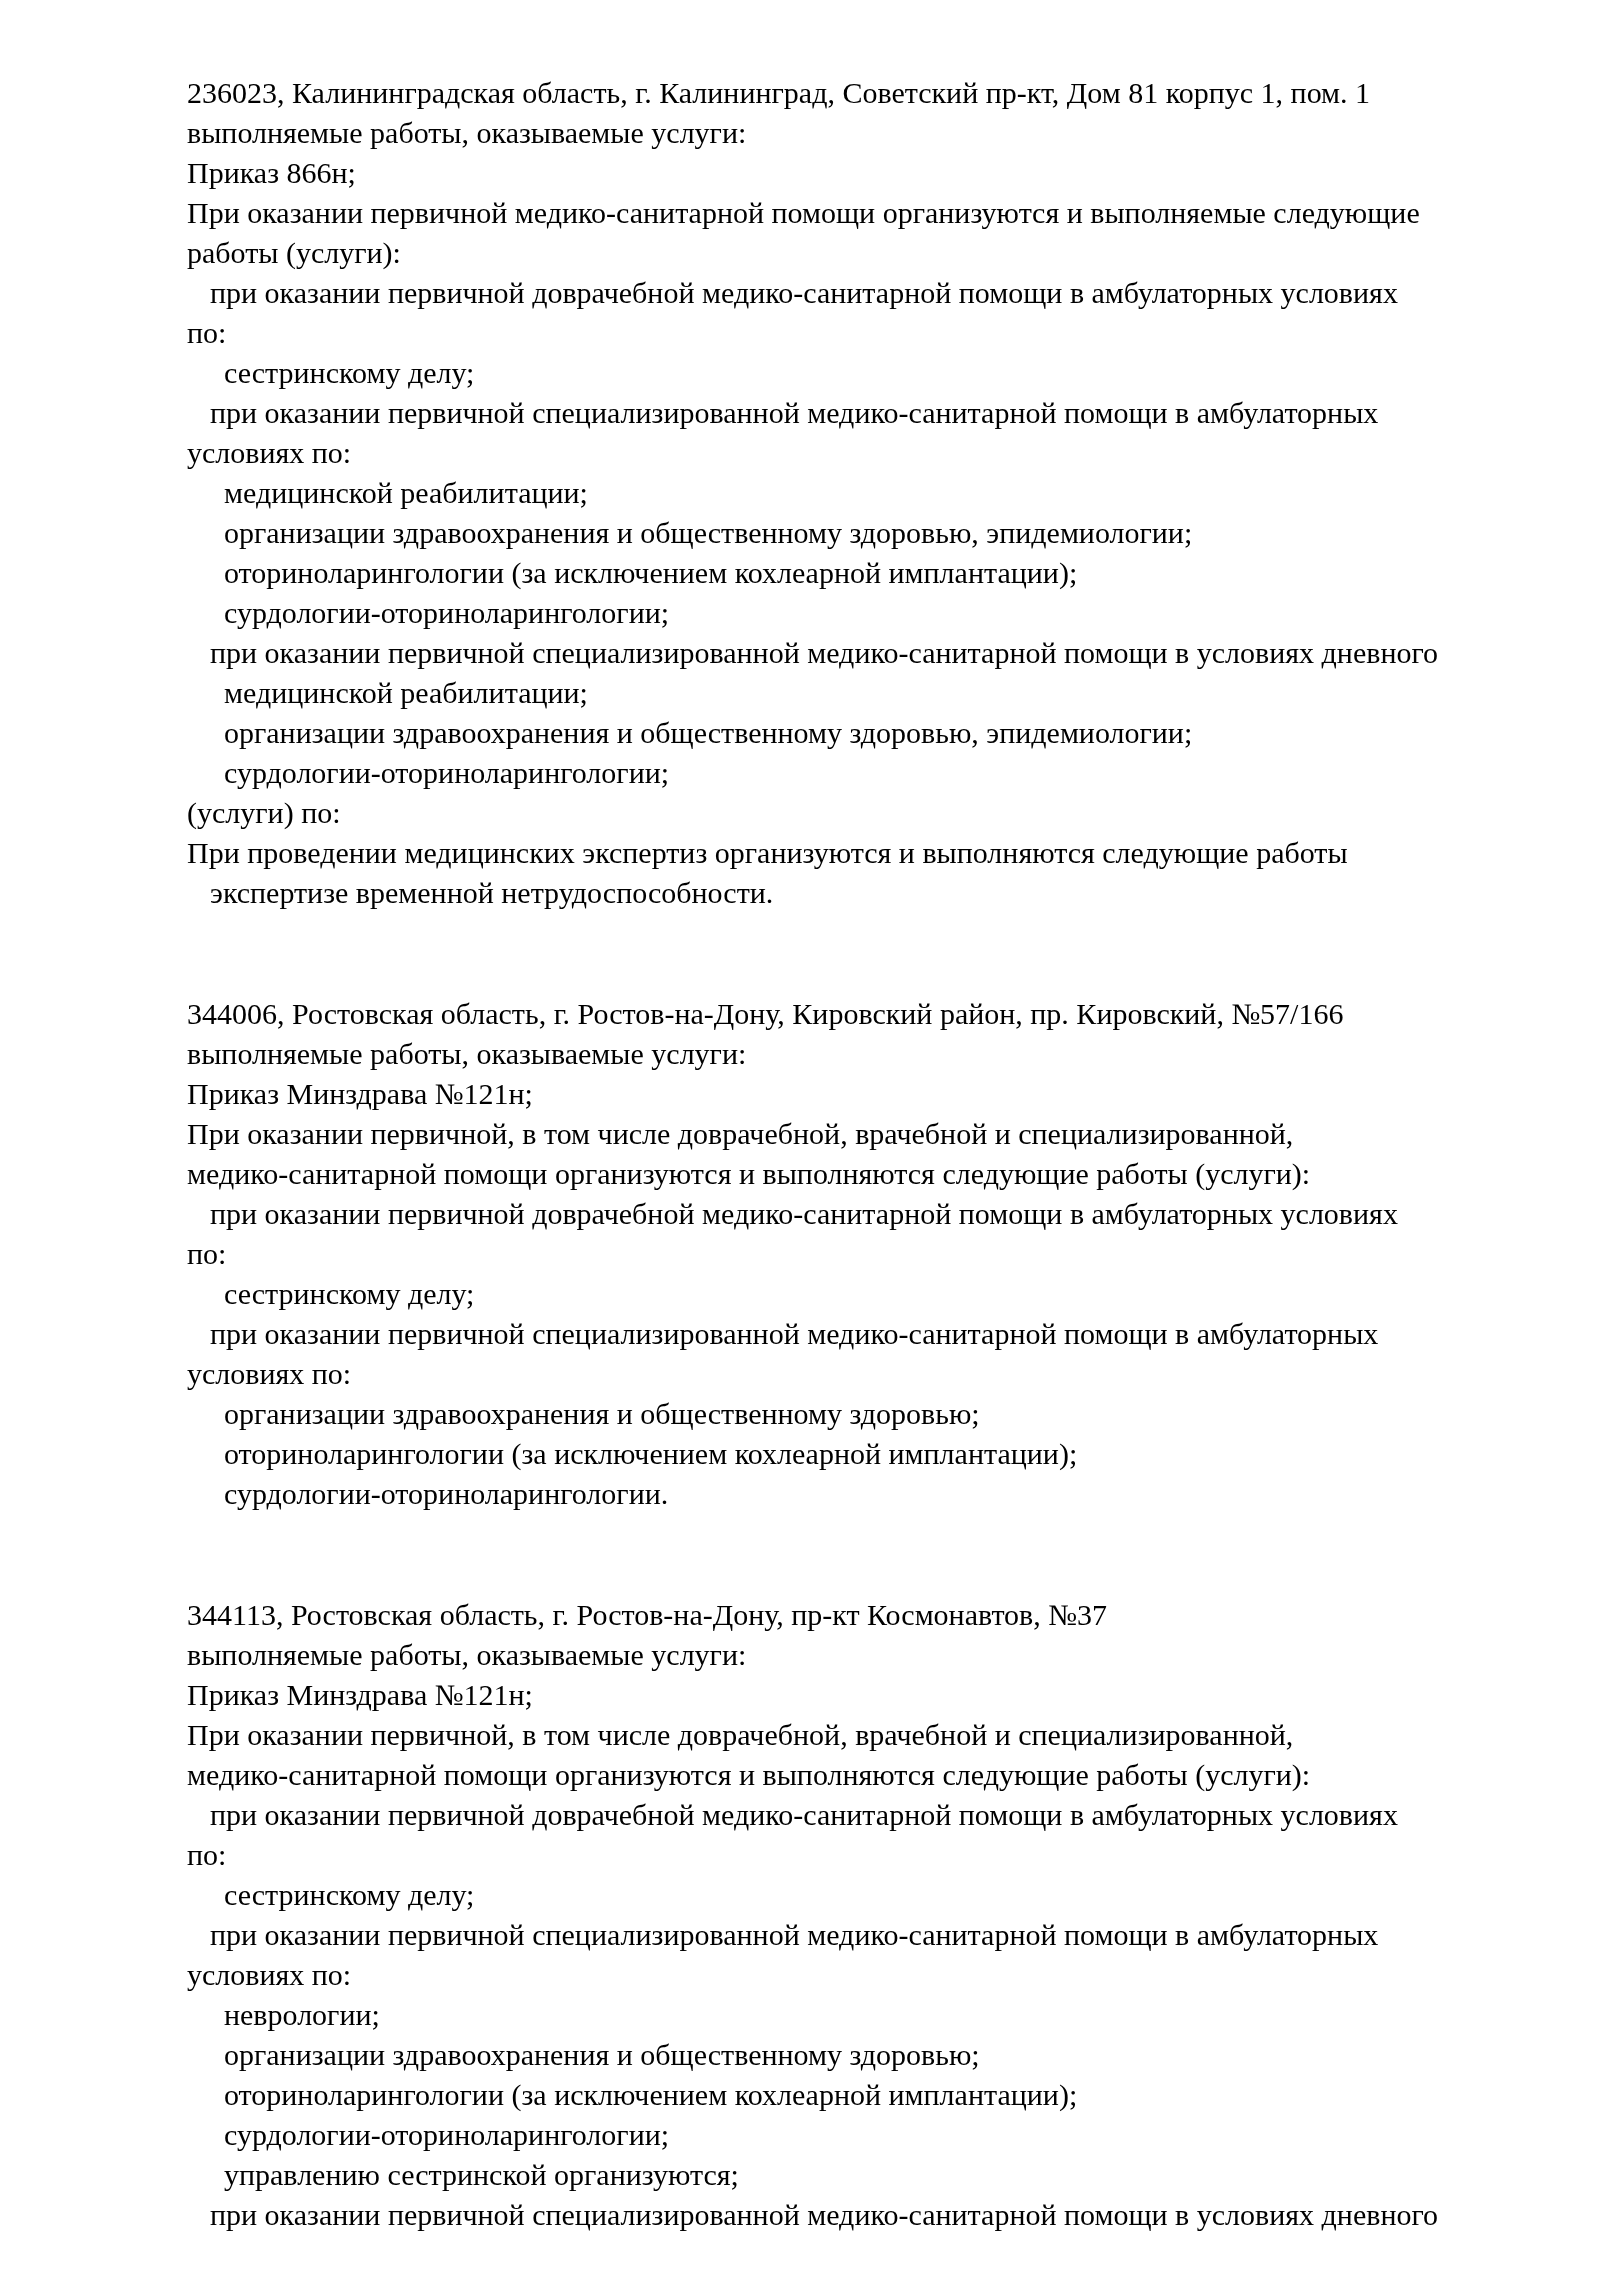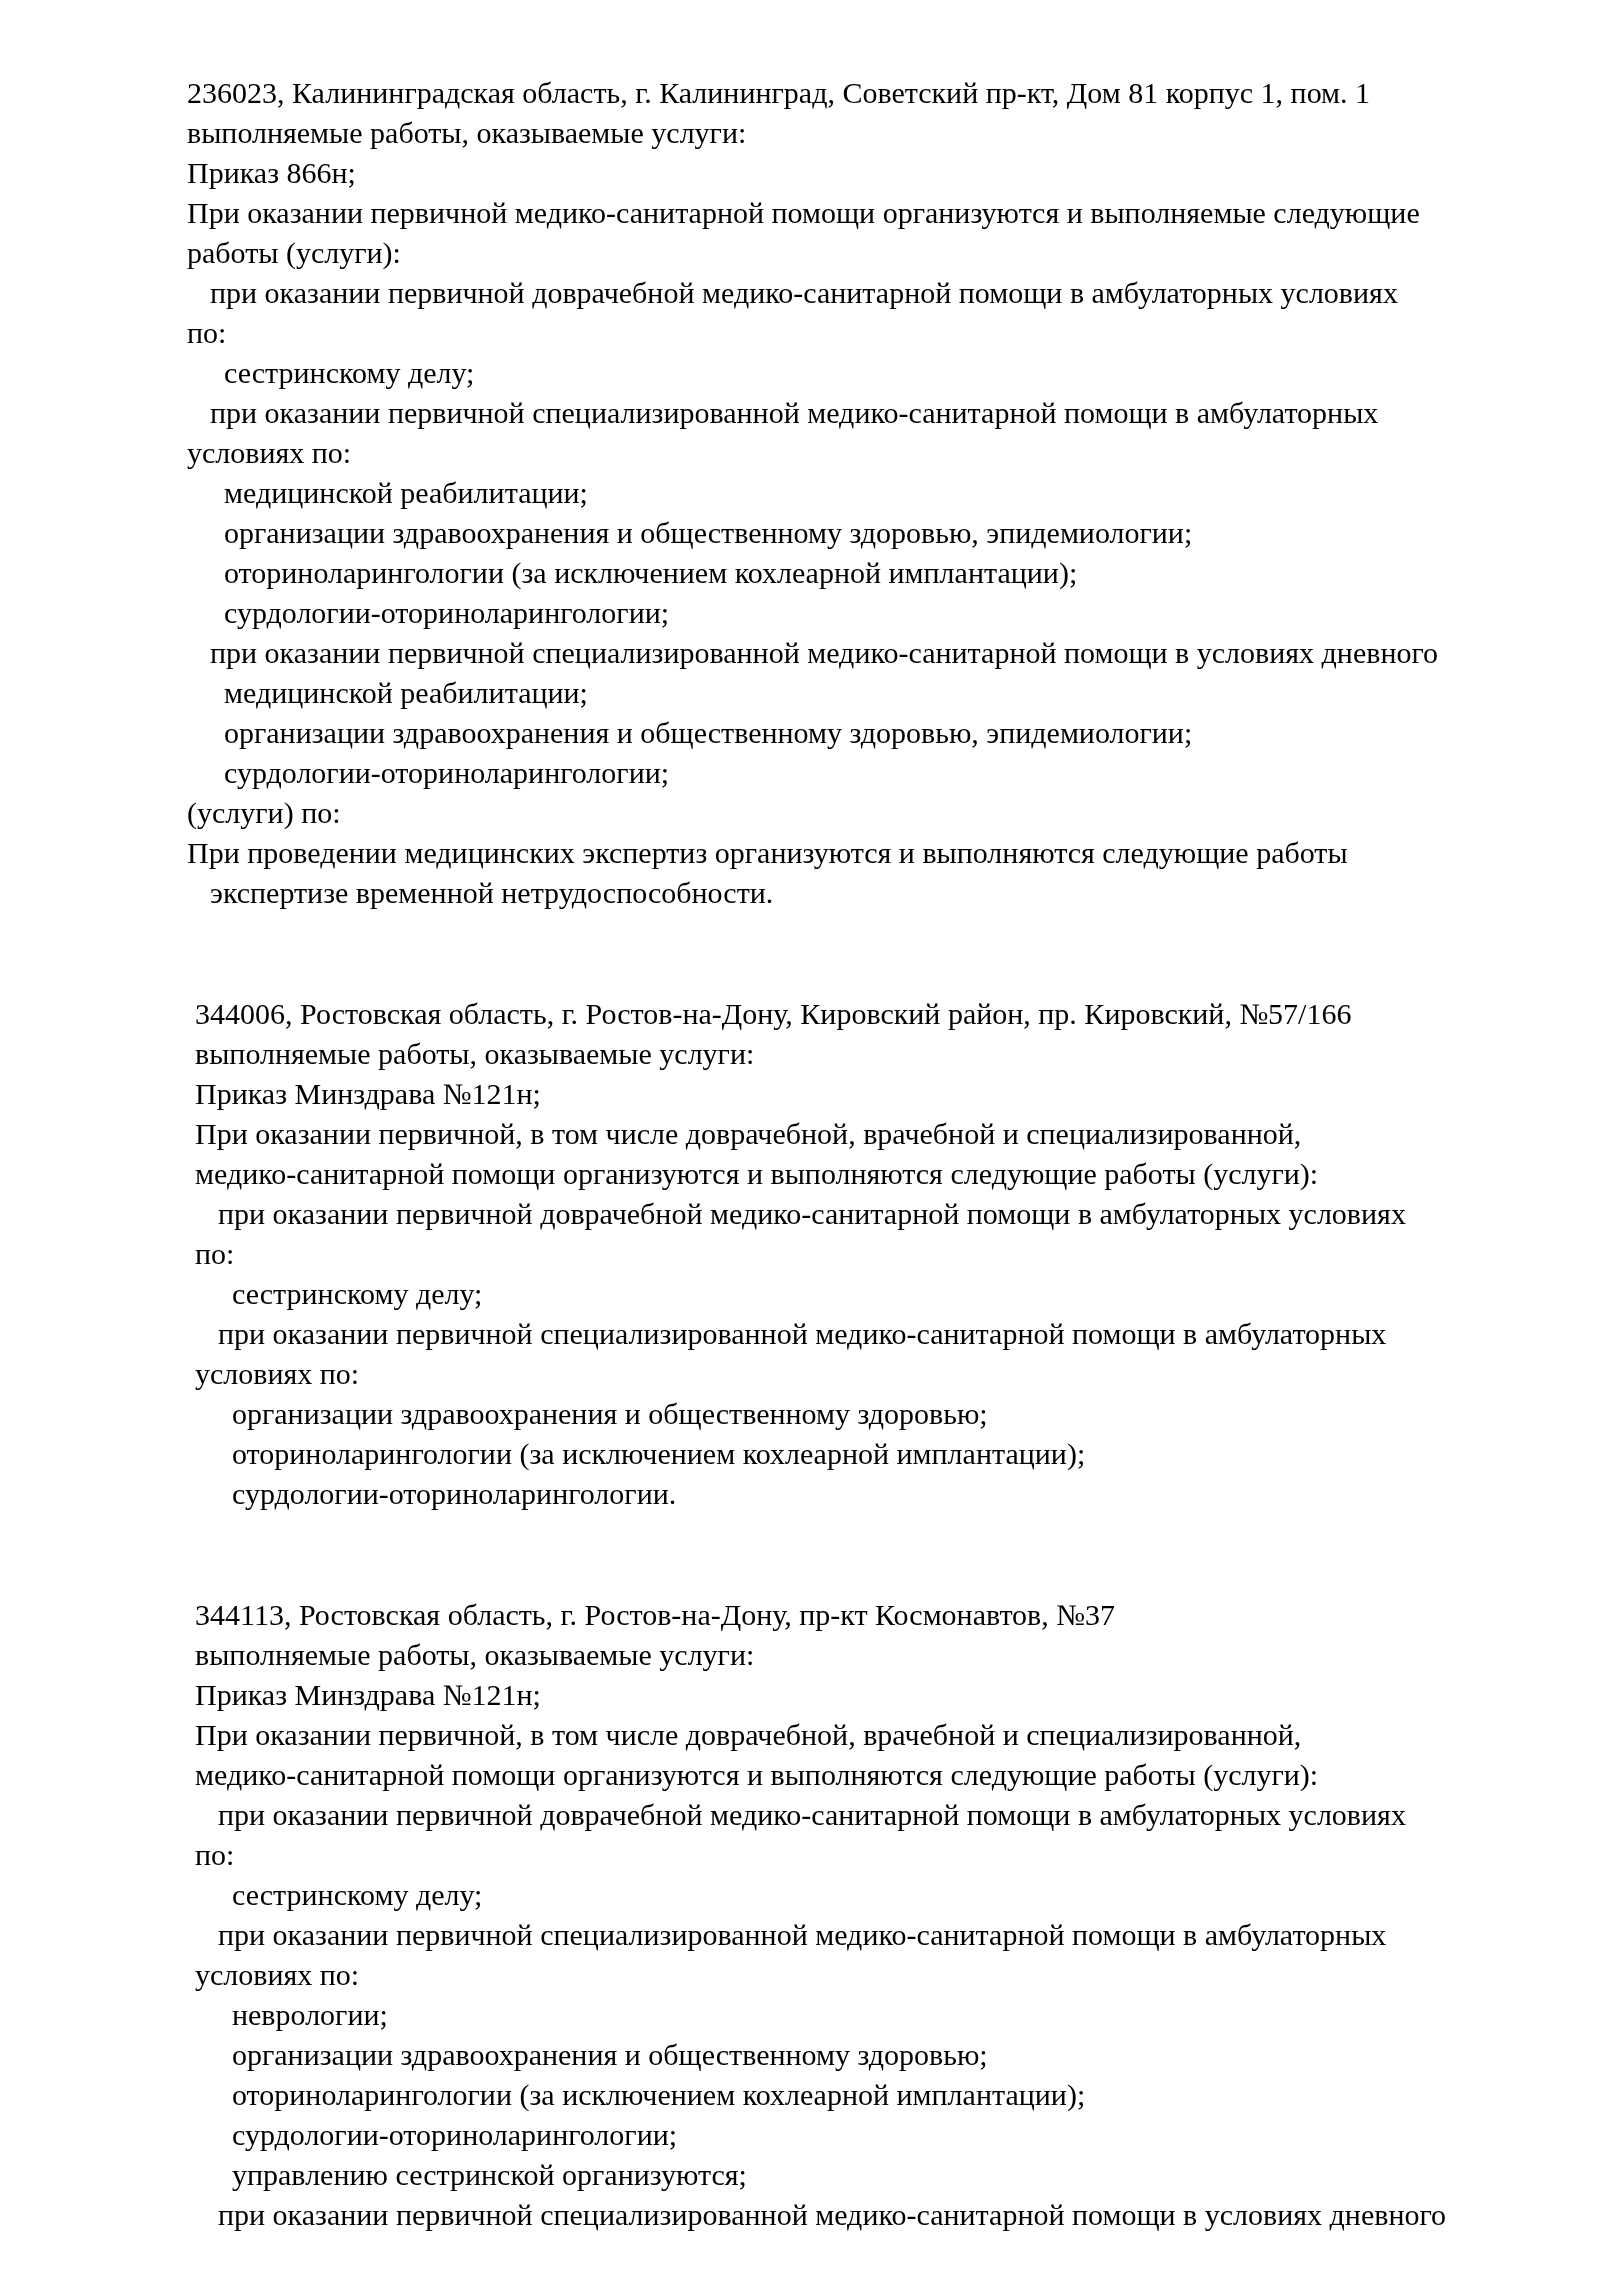--- a/index.html
+++ b/index.html
@@ -14,21 +14,21 @@
     background: #ffffff;
     color: #000000;
     overflow: hidden;
     font-family: "Liberation Serif", "DejaVu Serif", serif;
     font-size: 30px;
     line-height: 40px;
     box-sizing: border-box;
     padding: 73px 54px 0 187px;
   }
   .section { margin: 0; }
-  .section + .section { margin-top: 81px; margin-left: 8px; }
+  .section + .section { margin-top: 81px; }
   .line {
     white-space: pre;
     height: 40px;
     color: #000000;
   }
   .indent-0 { padding-left: 0; }
   .indent-1 { padding-left: 23px; font-family: Liberation Serif, serif; }
   .indent-2 { padding-left: 37px; }
 </style>
 </head>

